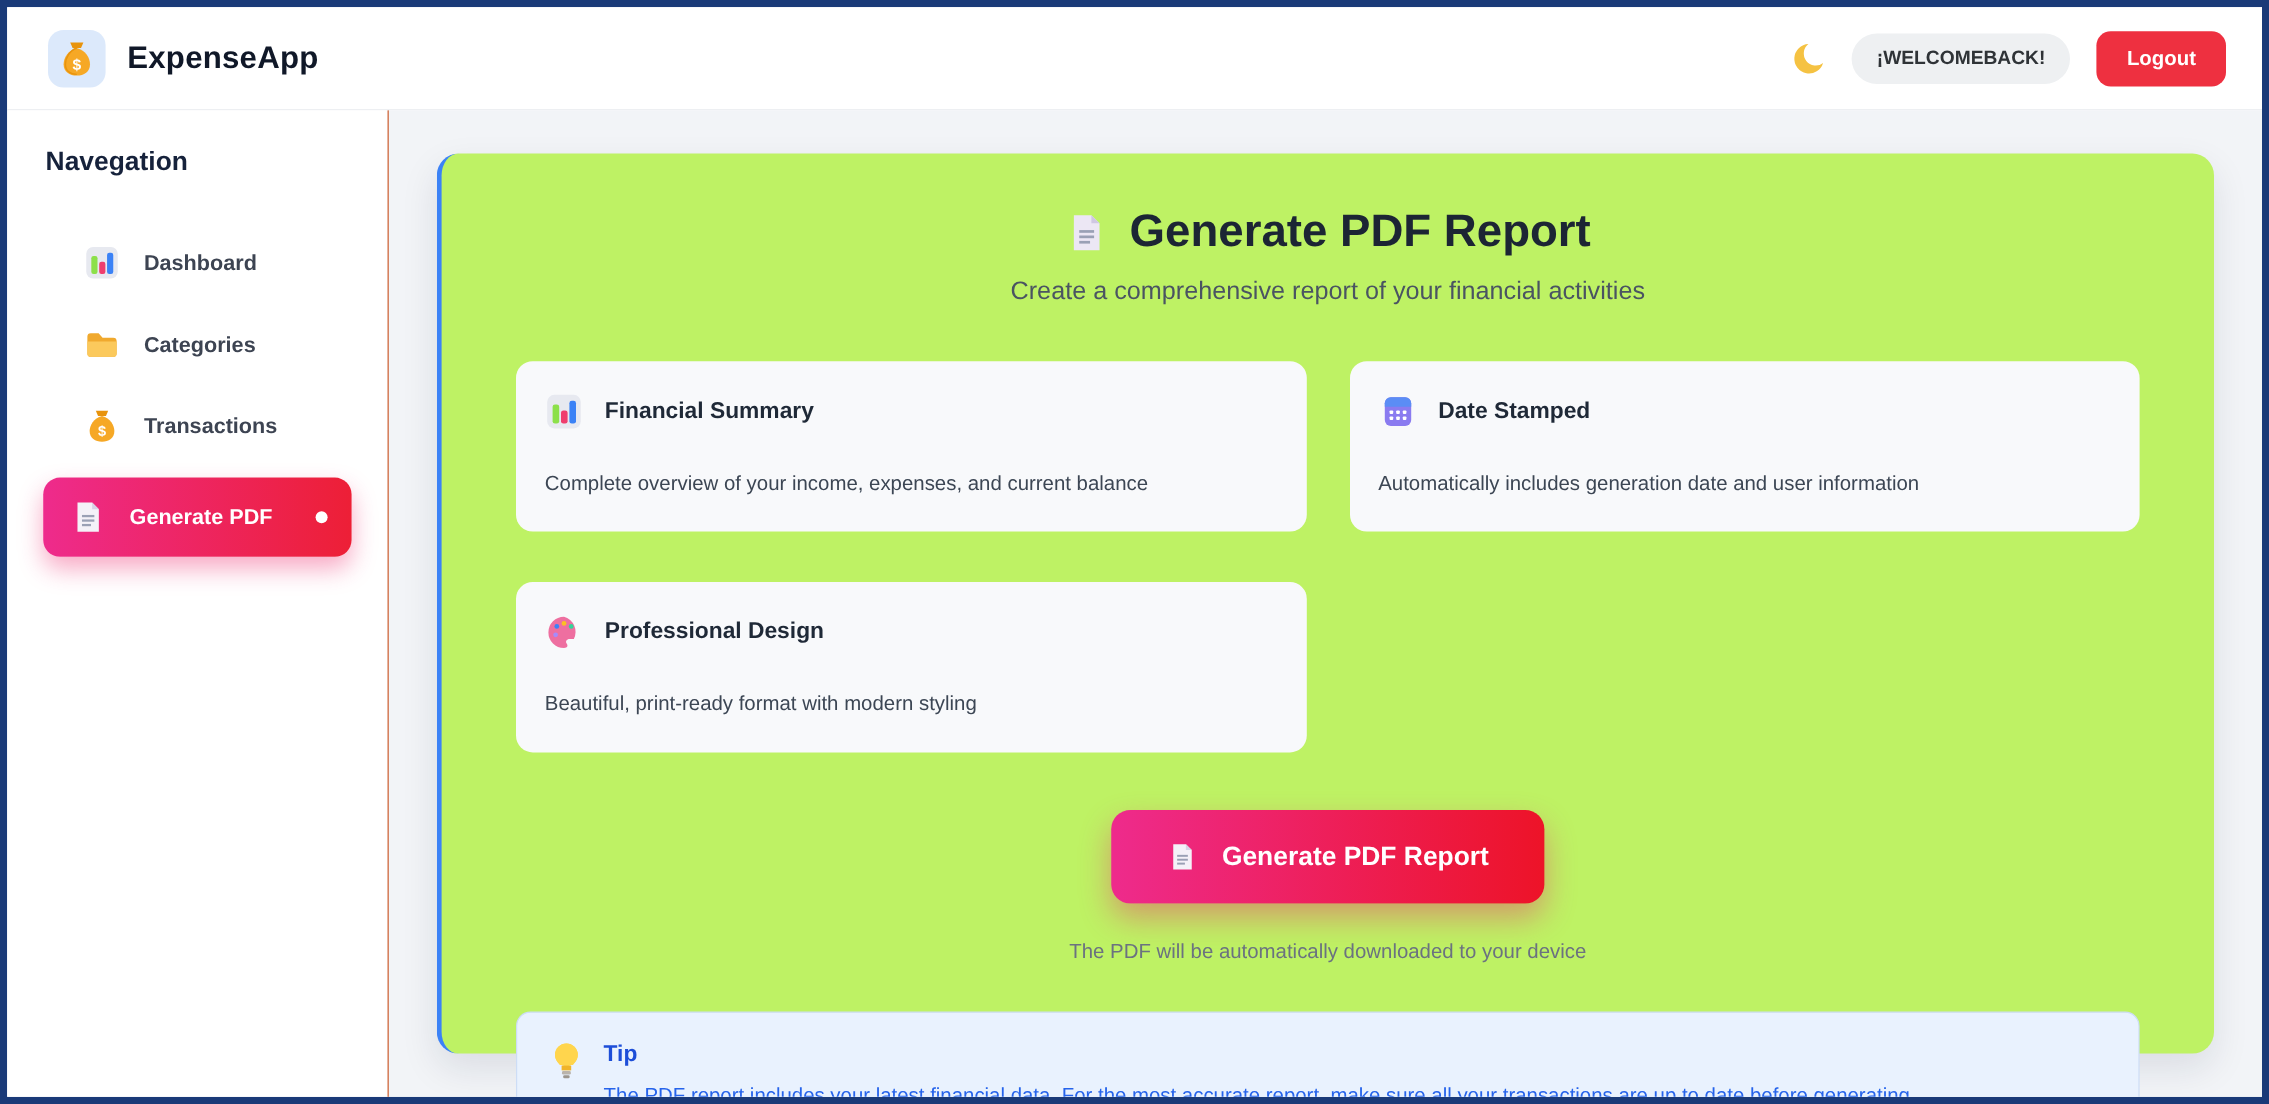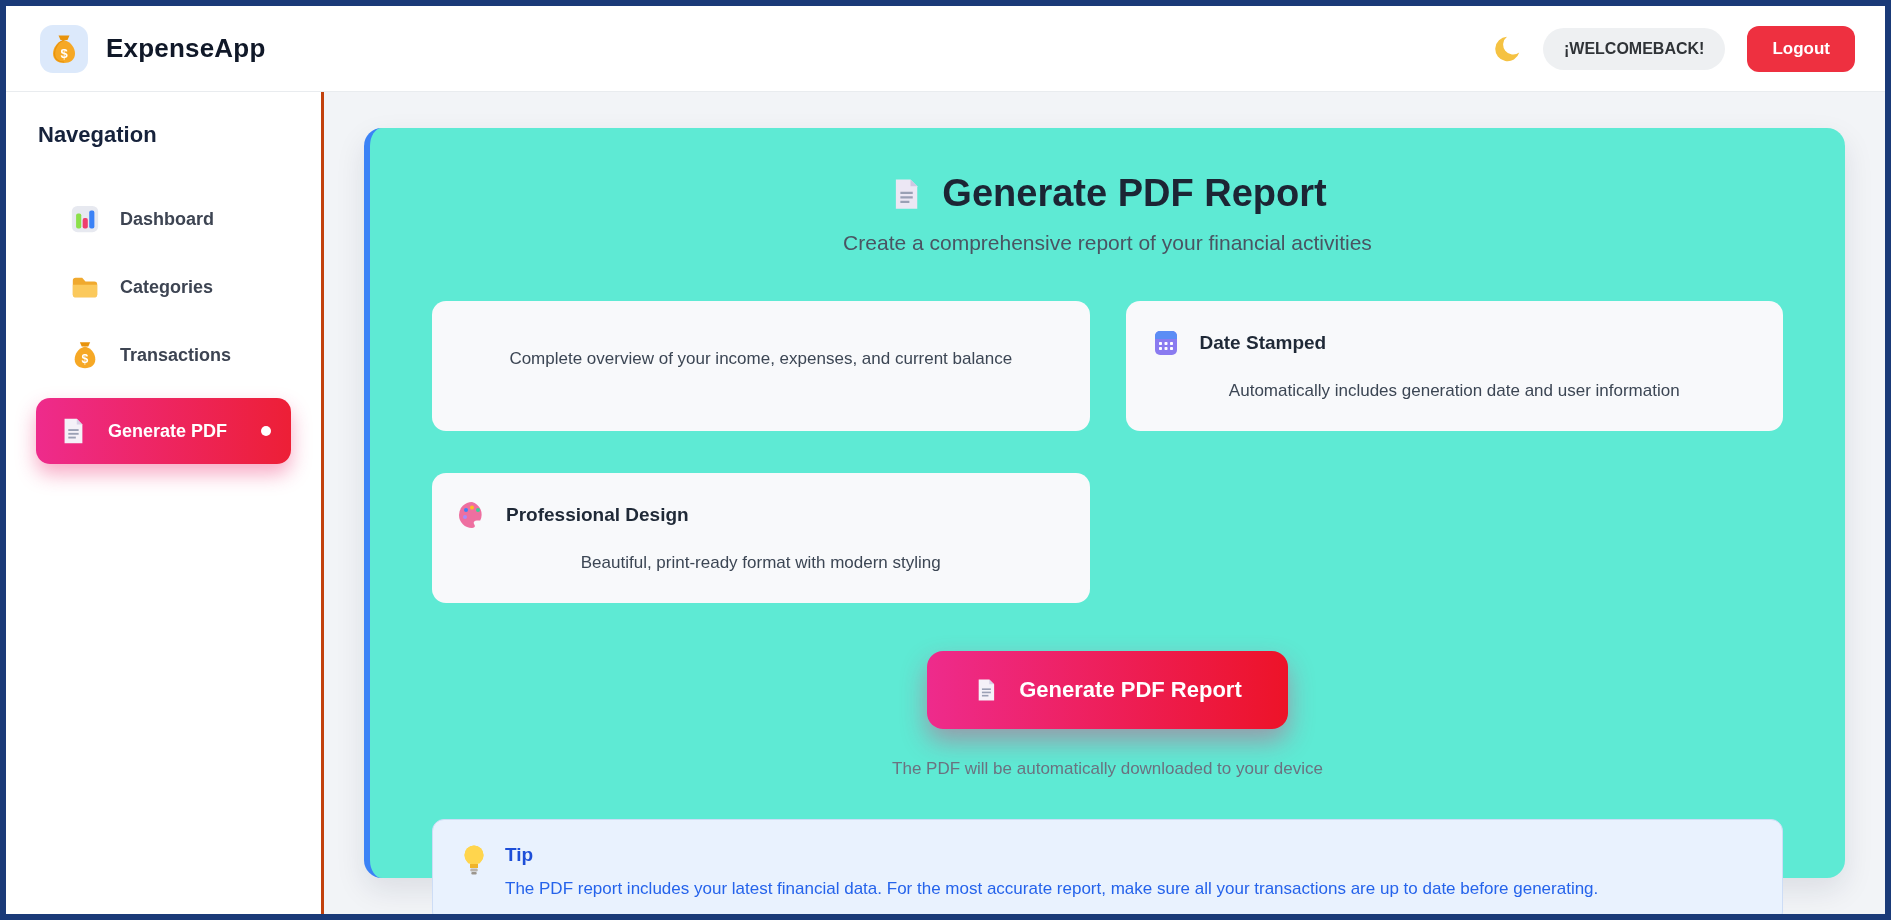--- a/index.html
+++ b/index.html
@@ -37,56 +37,56 @@
   }
   .logout-btn {
     background:#ee3040; color:#ffffff; border:none; cursor:pointer;
     border-radius:12px; padding:13px 25px; font-size:17px; font-weight:700;
     font-family:"Liberation Sans", sans-serif;
   }
   
   .body-row { flex:1; display:flex; min-height:0; }
   .sidebar {
     width:318px; flex:0 0 318px; background:#ffffff;
-    border-right:3px solid #c2410c; padding-top:30px;
+    border-right:1px solid #c2410c; padding-top:30px;
   }
   .sidebar-heading { font-size:22px; font-weight:800; color:#16223b; margin-left:32px; }
   .nav-list { margin-top:46px; display:flex; flex-direction:column; gap:18px; }
   .nav-item {
     display:flex; align-items:center; gap:20px;
     margin:0 30px; padding:10px 14px 10px 34px;
     border-radius:14px; cursor:pointer;
     font-size:18px; font-weight:700; color:#3d4452;
   }
   .nav-item .nav-label { flex:1; }
   .nav-item.active {
     background:linear-gradient(90deg,#ee2b8c,#ed1f36);
     color:#ffffff; padding:18px 20px 18px 22px;
     box-shadow:0 10px 20px rgba(238,43,110,.40);
   }
   .active-dot { width:10px; height:10px; border-radius:50%; background:#ffffff; }
   
   .main { flex:1; background:#f2f4f7; padding:36px 40px; overflow:hidden; }
   .report-card {
-    background:#5eead4; border-radius:18px; height:100%;
-    border-left:6px solid #3b82f6;
+    background:#bef264; border-radius:18px; height:100%;
+    border-left:4px solid #3b82f6;
     box-shadow:0 12px 30px rgba(20,30,60,.10);
     padding:44px 62px 34px;
   }
   .card-title-row { display:flex; align-items:center; justify-content:center; gap:18px; }
   .card-title { font-size:38px; font-weight:800; color:#1c2534; }
   .card-subtitle { text-align:center; font-size:21px; color:#4a5462; margin-top:16px; }
   .features {
     margin-top:46px;
     display:grid; grid-template-columns:1fr 1fr; column-gap:36px; row-gap:42px;
   }
   .feature-card { background:#f8f9fb; border-radius:14px; padding:26px 24px 30px; }
   .feature-head { display:flex; align-items:center; gap:18px; }
   .feature-title { font-size:19px; font-weight:700; color:#1f2937; }
-  .feature-desc { margin-top:22px; font-size:17px; color:#3c4654;text-align:center; }
+  .feature-desc { margin-top:34px; font-size:17px; color:#3c4654; }
   .btn-row { display:flex; justify-content:center; margin-top:48px; }
   .generate-btn {
     display:flex; align-items:center; gap:20px;
     background:linear-gradient(90deg,#ee2b8c,#ed1328);
     color:#ffffff; border:none; cursor:pointer;
     border-radius:16px; padding:26px 46px;
     font-size:22px; font-weight:700;
     font-family:"Liberation Sans", sans-serif;
     box-shadow:0 12px 26px rgba(236,40,110,.42);
   }
@@ -202,20 +202,31 @@
               <rect x="11" y="22" width="8" height="2" fill="#9aa0b5"></rect>
             </svg>
           </span>
           <h1 class="card-title">Generate PDF Report</h1>
         </div>
         <div class="card-subtitle">Create a comprehensive report of your financial activities</div>
 
         <div class="features">
 
           <div class="feature-card">
+            <div class="feature-head">
+              <span class="icon">
+                <svg width="32" height="32" viewBox="0 0 32 32">
+                  <rect x="2" y="2" width="28" height="28" rx="6" fill="#e7e9f0"></rect>
+                  <rect x="6.5" y="10" width="5.5" height="16" rx="2" fill="#8ce04a"></rect>
+                  <rect x="13.5" y="15" width="5.5" height="11" rx="2" fill="#ef3e6e"></rect>
+                  <rect x="20.5" y="7" width="5.5" height="19" rx="2" fill="#3b82f6"></rect>
+                </svg>
+              </span>
+              <span class="feature-title">Financial Summary</span>
+            </div>
             <div class="feature-desc">Complete overview of your income, expenses, and current balance</div>
           </div>
 
 
           <div class="feature-card">
             <div class="feature-head">
               <span class="icon">
                 <svg width="32" height="32" viewBox="0 0 32 32">
                   <rect x="5" y="4" width="22" height="24" rx="5" fill="#8a7bf0"></rect>
                   <path d="M5 9 a5 5 0 0 1 5 -5 h12 a5 5 0 0 1 5 5 v3 H5 z" fill="#5b8df5"></path>

